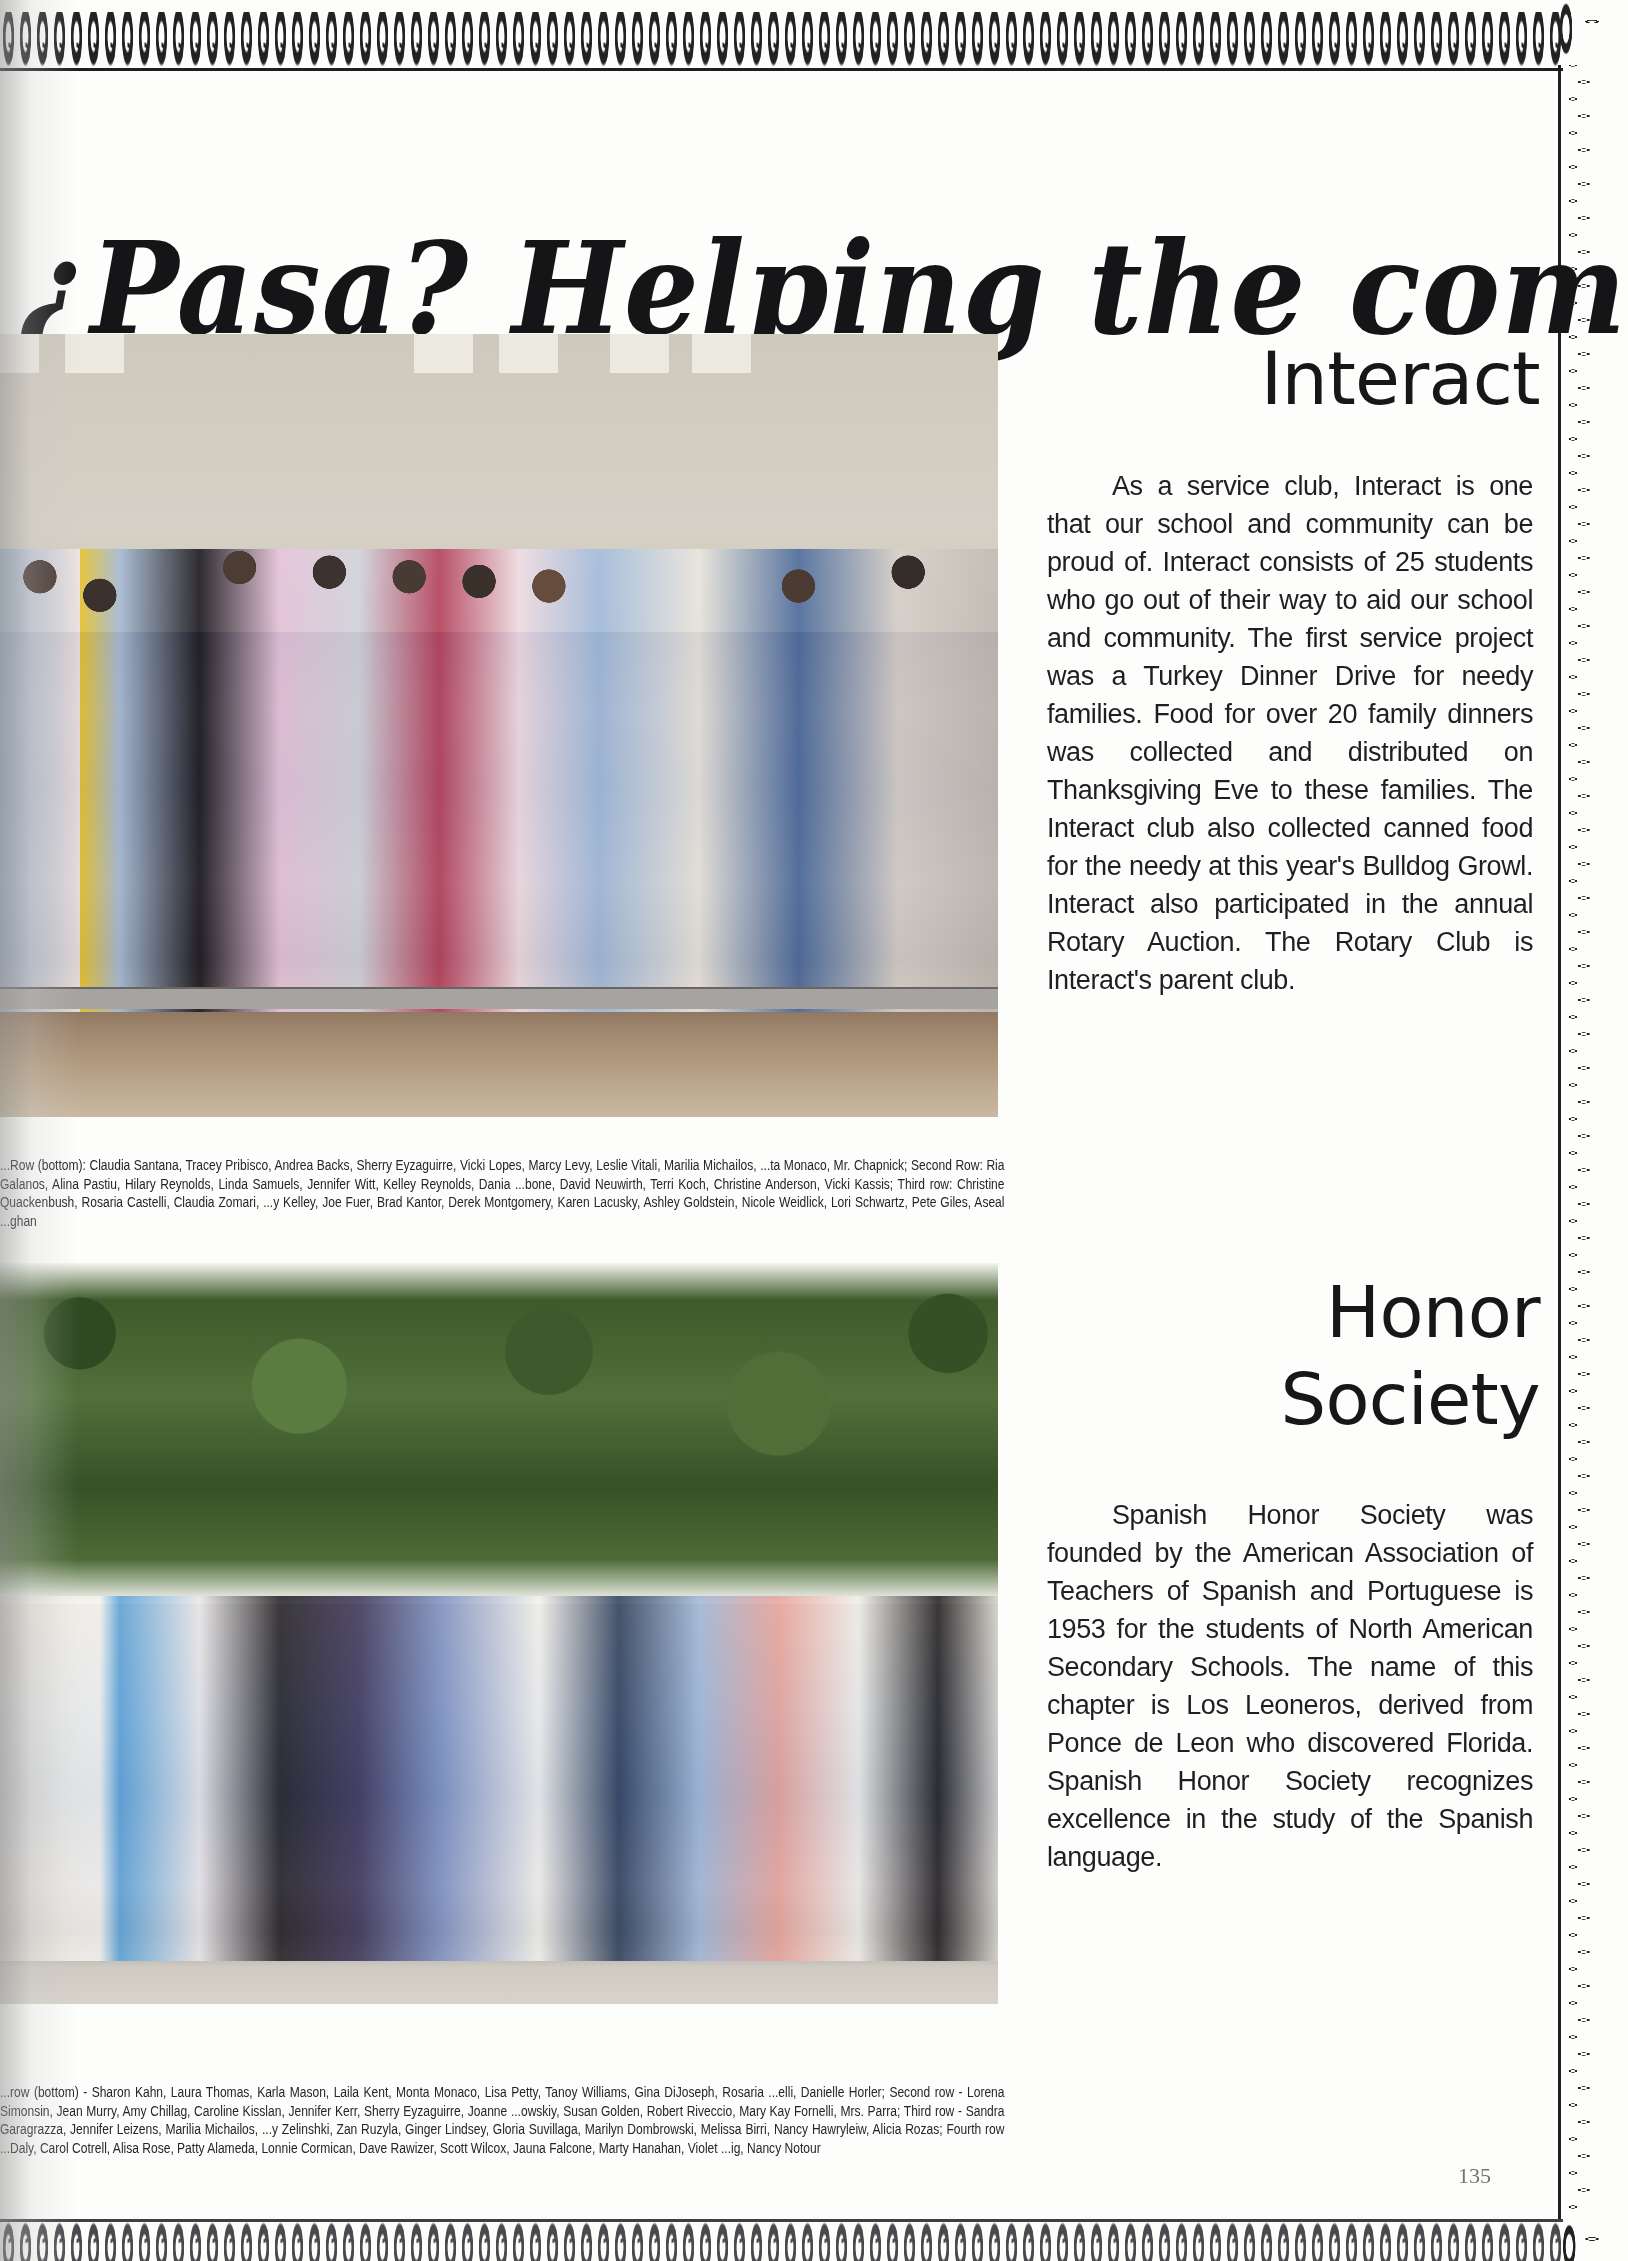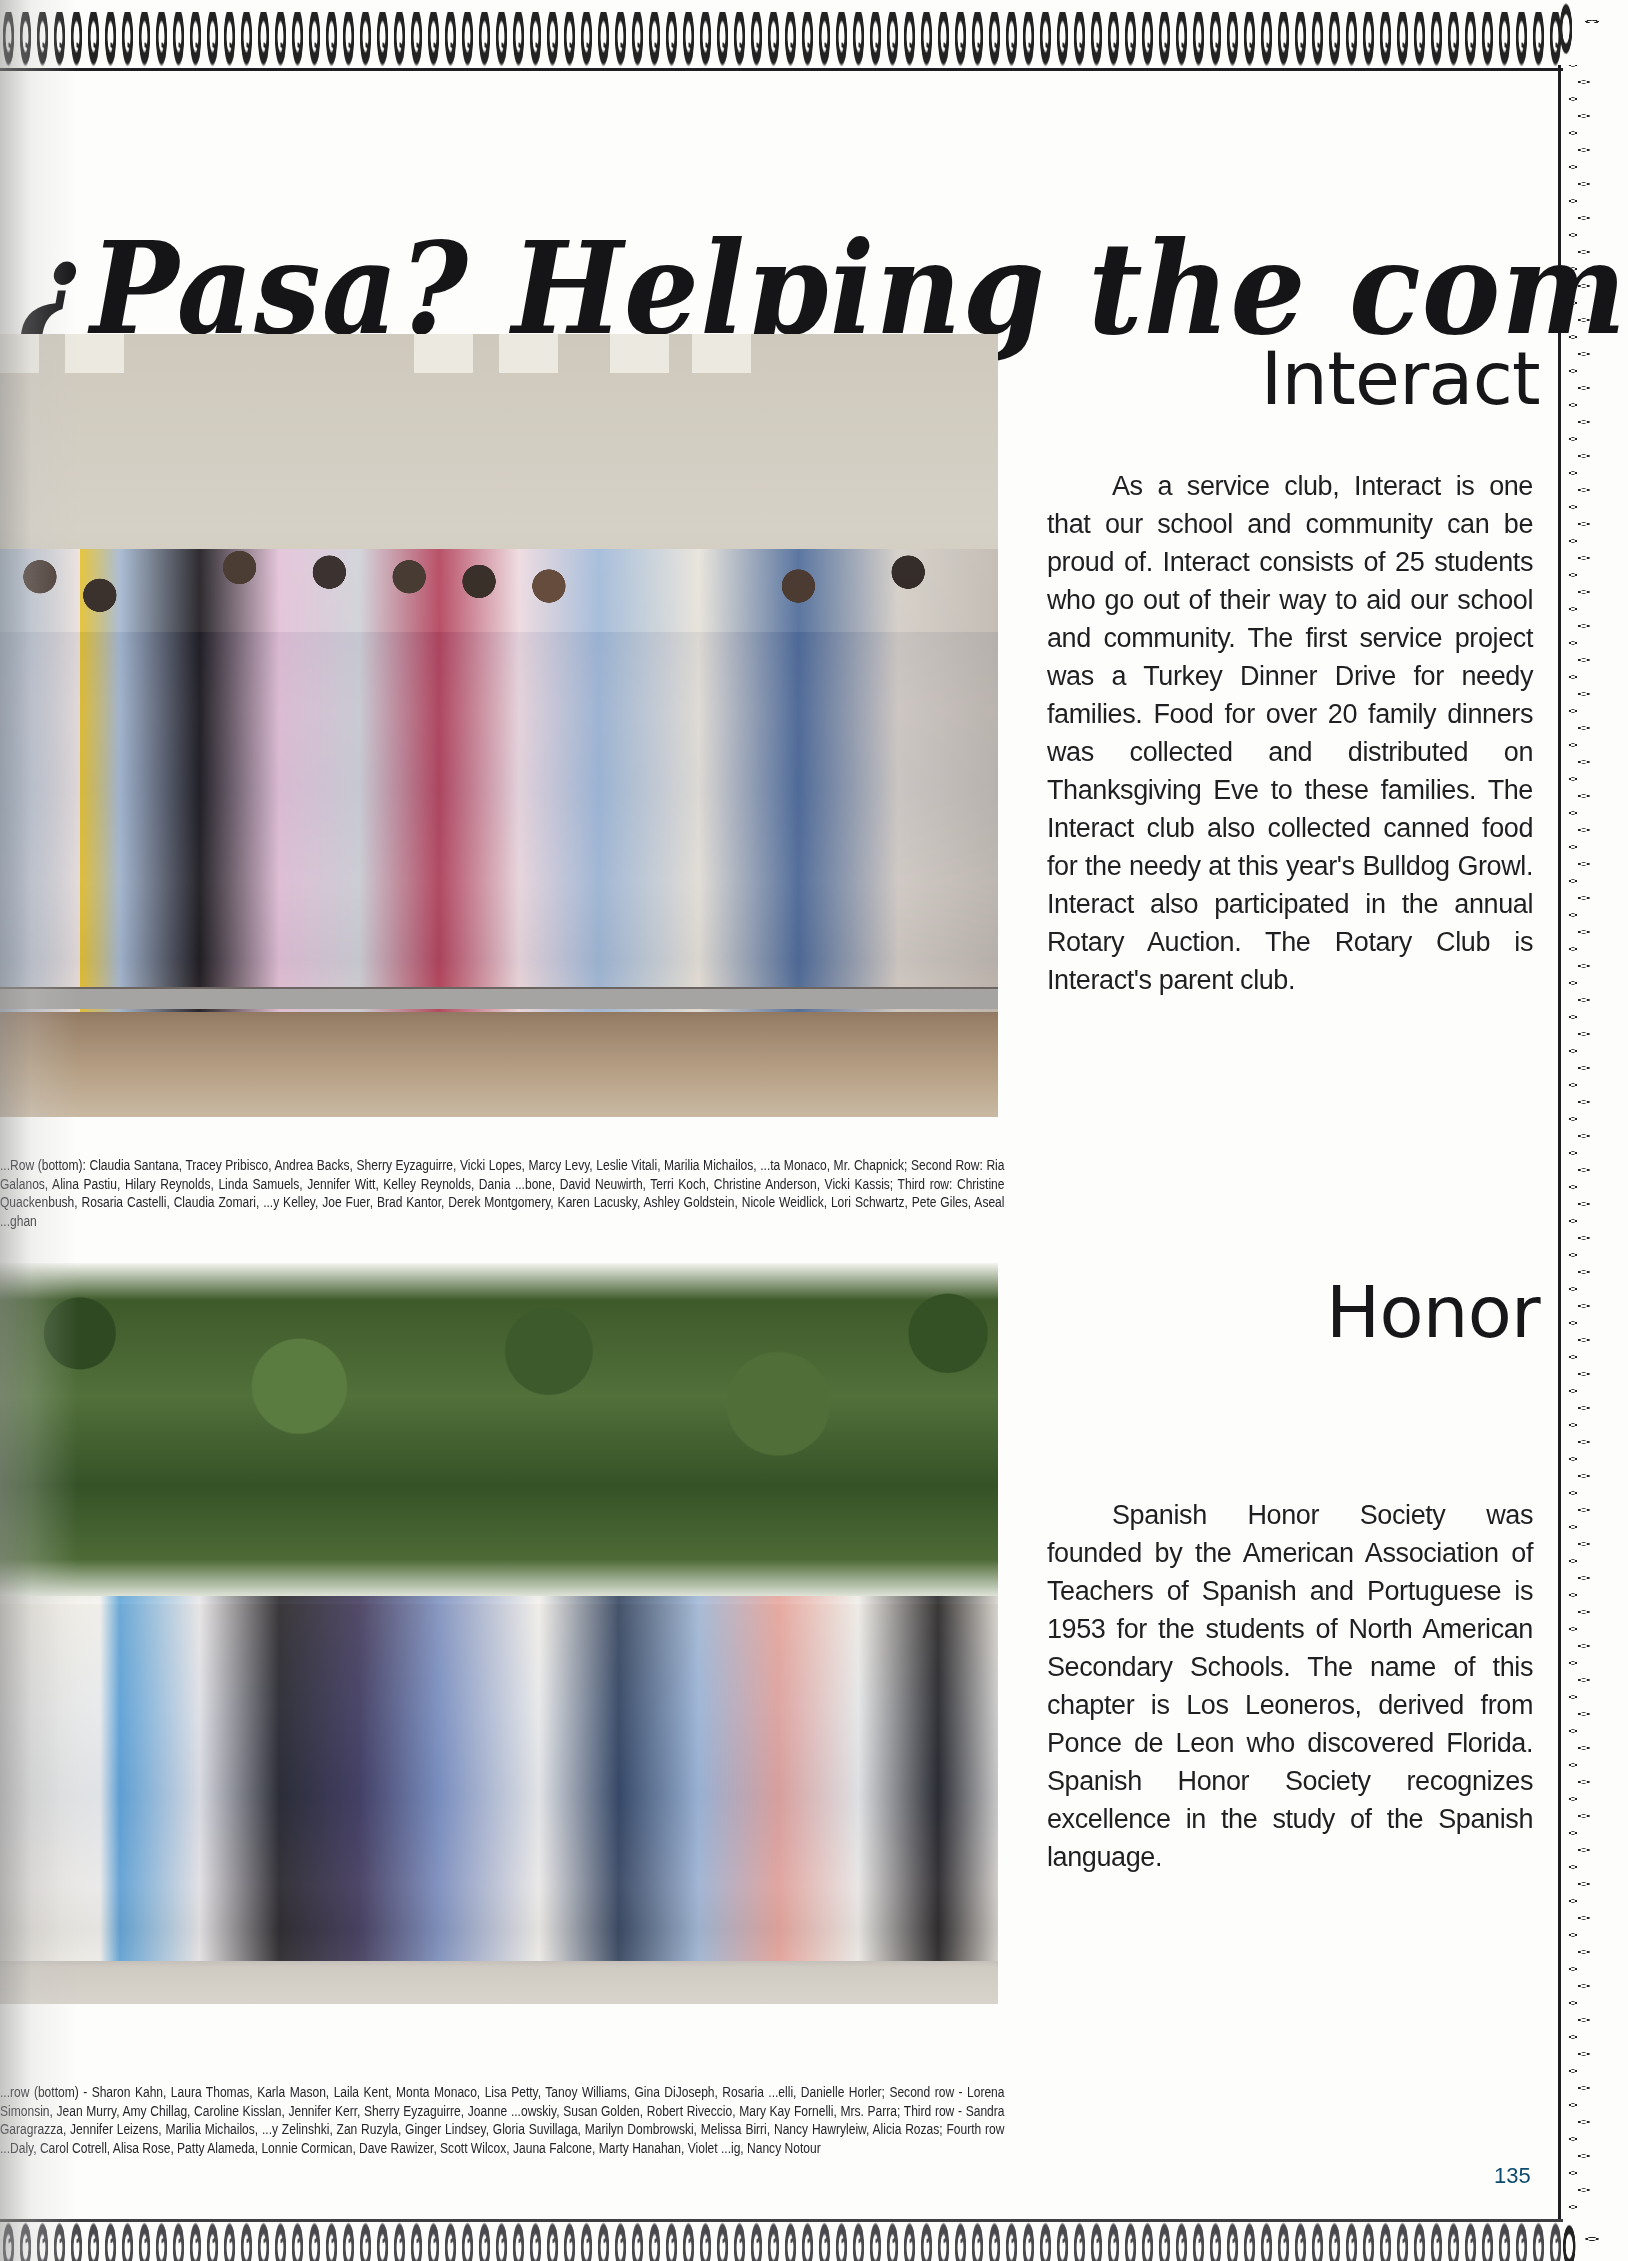--- a/index.html
+++ b/index.html
@@ -130,22 +130,22 @@
     .shs-heading { position: absolute; left: 1044px; top: 1269px; width: 496px; font-size: 72px; line-height: 87px; }
     .body-text {
       position: absolute; left: 1047px; width: 486px;
       font-family: Liberation Sans, sans-serif; font-size: 27px; line-height: 38px;
       color: #1f1f22; text-align: justify; text-indent: 65px; margin: 0;
       letter-spacing: -0.4px;
     }
     .interact-body { top: 467px; }
     .shs-body { top: 1496px; }
     .page-number {
-      position: absolute; left: 1494px; top: 2163px;
-      font-family: Liberation Sans, sans-serif; font-size: 22px; color: #0c4a6e;
+      position: absolute; left: 1458px; top: 2163px;
+      font-family: Liberation Serif, serif; font-size: 22px; color: #737373;
     }
   </style>
 </head>
 <body>
 
 <div class="gutter-shadow"></div>
 
 <div class="border-top"></div>
 <div class="corner-tr"></div>
 <div class="border-right"></div>
@@ -172,17 +172,18 @@
   <div class="crowd"></div>
 </div>
 
 <p class="caption caption-shs">...row (bottom) - Sharon Kahn, Laura Thomas, Karla Mason, Laila Kent, Monta Monaco, Lisa Petty, Tanoy Williams, Gina DiJoseph, Rosaria ...elli, Danielle Horler; Second row - Lorena Simonsin, Jean Murry, Amy Chillag, Caroline Kisslan, Jennifer Kerr, Sherry Eyzaguirre, Joanne ...owskiy, Susan Golden, Robert Riveccio, Mary Kay Fornelli, Mrs. Parra; Third row - Sandra Garagrazza, Jennifer Leizens, Marilia Michailos, ...y Zelinshki, Zan Ruzyla, Ginger Lindsey, Gloria Suvillaga, Marilyn Dombrowski, Melissa Birri, Nancy Hawryleiw, Alicia Rozas; Fourth row ...Daly, Carol Cotrell, Alisa Rose, Patty Alameda, Lonnie Cormican, Dave Rawizer, Scott Wilcox, Jauna Falcone, Marty Hanahan, Violet ...ig, Nancy Notour</p>
 
 <h2 class="section-heading interact-heading">Interact</h2>
 <p class="body-text interact-body">As a service club, Interact is one that our school and community can be proud of. Interact consists of 25 students who go out of their way to aid our school and community. The first service project was a Turkey Dinner Drive for needy families. Food for over 20 family dinners was collected and distributed on Thanksgiving Eve to these families. The Interact club also collected canned food for the needy at this year's Bulldog Growl. Interact also participated in the annual Rotary Auction. The Rotary Club is Interact's parent club.</p>
 
 <h2 class="section-heading shs-heading">
   <span style="display:block">Honor</span>
+  <span style="display:block">Society</span>
 </h2>
 <p class="body-text shs-body">Spanish Honor Society was founded by the American Association of Teachers of Spanish and Portuguese is 1953 for the students of North American Secondary Schools. The name of this chapter is Los Leoneros, derived from Ponce de Leon who discovered Florida. Spanish Honor Society recognizes excellence in the study of the Spanish language.</p>
 
 <div class="page-number">135</div>
 
 
 </body></html>

